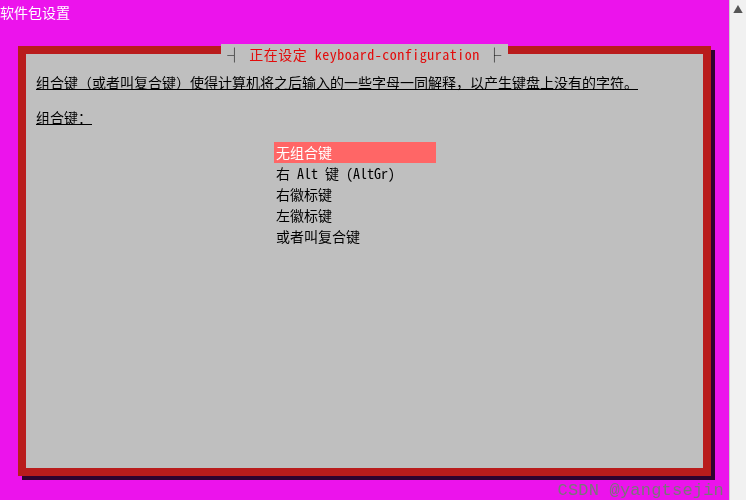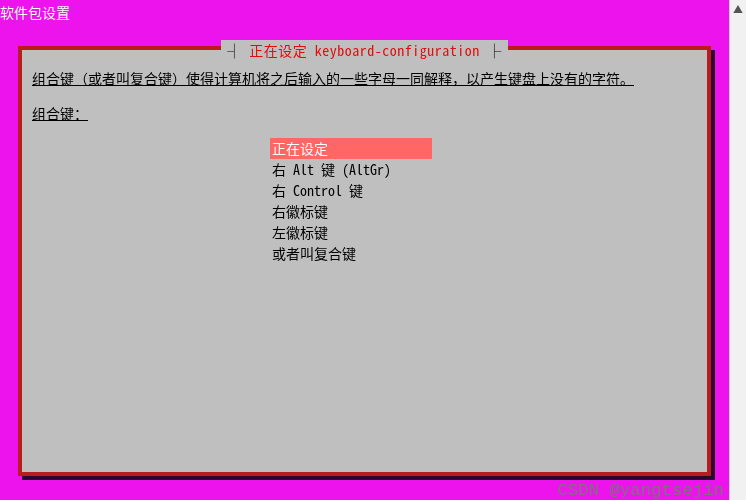--- a/index.html
+++ b/index.html
@@ -39,21 +39,21 @@
     padding: 2px 0;
     font-size: 14px;
   }
   .dialog {
     position: absolute;
     left: 18px;
     top: 46px;
     width: 693px;
     height: 430px;
     background: #bfbfbf;
-    border: 4px solid #b91c1c;
+    border: 8px solid #b91c1c;
     box-shadow: 4px 4px 0 0 #000000cc;
     box-sizing: border-box;
     padding: 8px 10px 10px 10px;
     color: #000000;
     line-height: 1.5;
   }
   .dialog-title-row {
     position: absolute;
     top: -10px;
     left: 0;
@@ -131,23 +131,22 @@
       <span class="bar">┤ </span><span class="ttl">正在设定 keyboard-configuration</span><span class="bar"> ├</span>
     </span>
   </div>
 
   <div class="body-text">
     <p>组合键（或者叫复合键）使得计算机将之后输入的一些字母一同解释，以产生键盘上没有的字符。</p>
     <p>组合键：</p>
   </div>
 
   <div class="options">
-    <div class="option selected">正在设定</div>
+    <div class="option selected">无组合键</div>
     <div class="option">右 Alt 键 (AltGr)</div>
-    <div class="option">右 Control 键</div>
     <div class="option">右徽标键</div>
     <div class="option">左徽标键</div>
     <div class="option">或者叫复合键</div>
   </div>
 
 </div>
 
 <div class="scrollbar">
   <div class="arrow-up">▲</div>
 </div>

